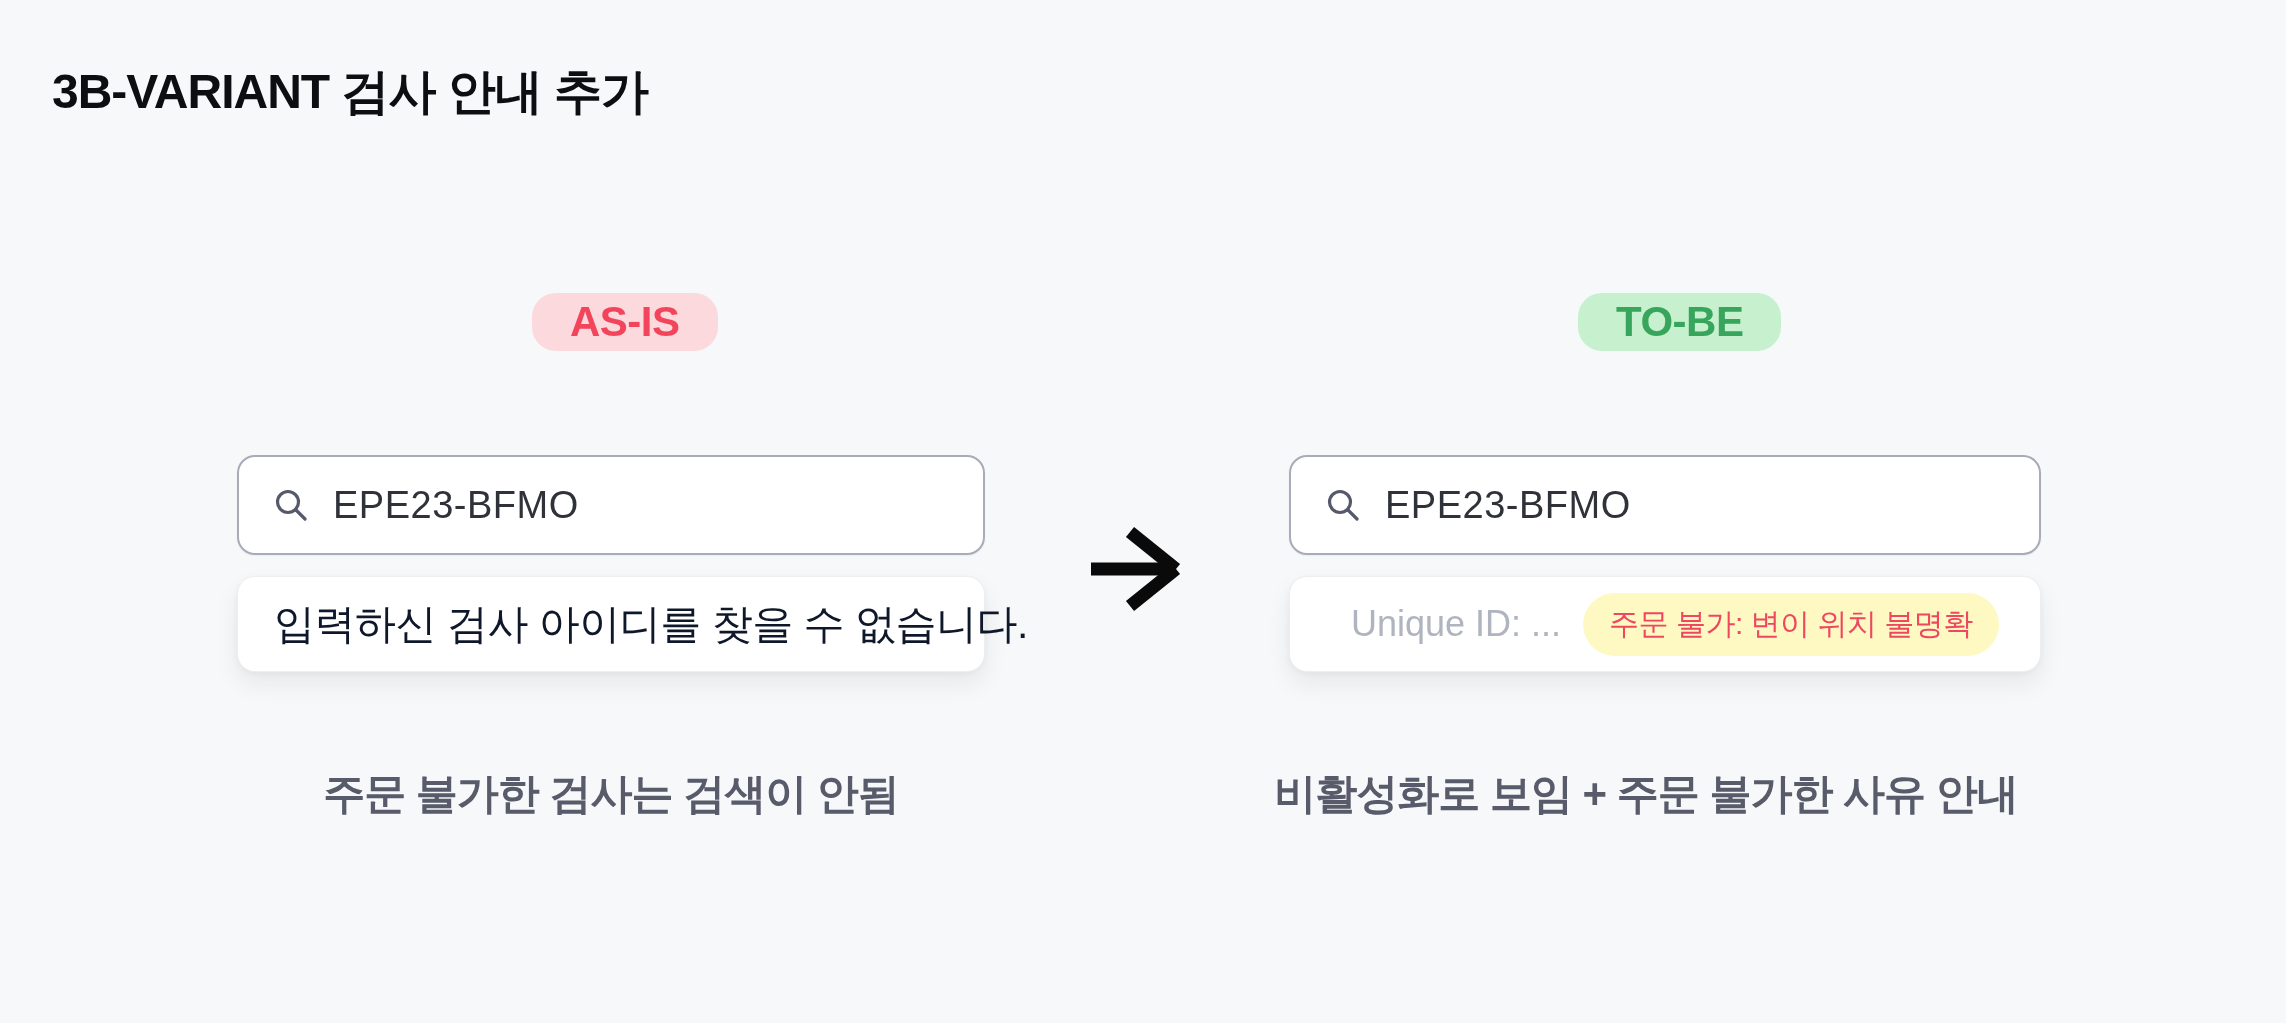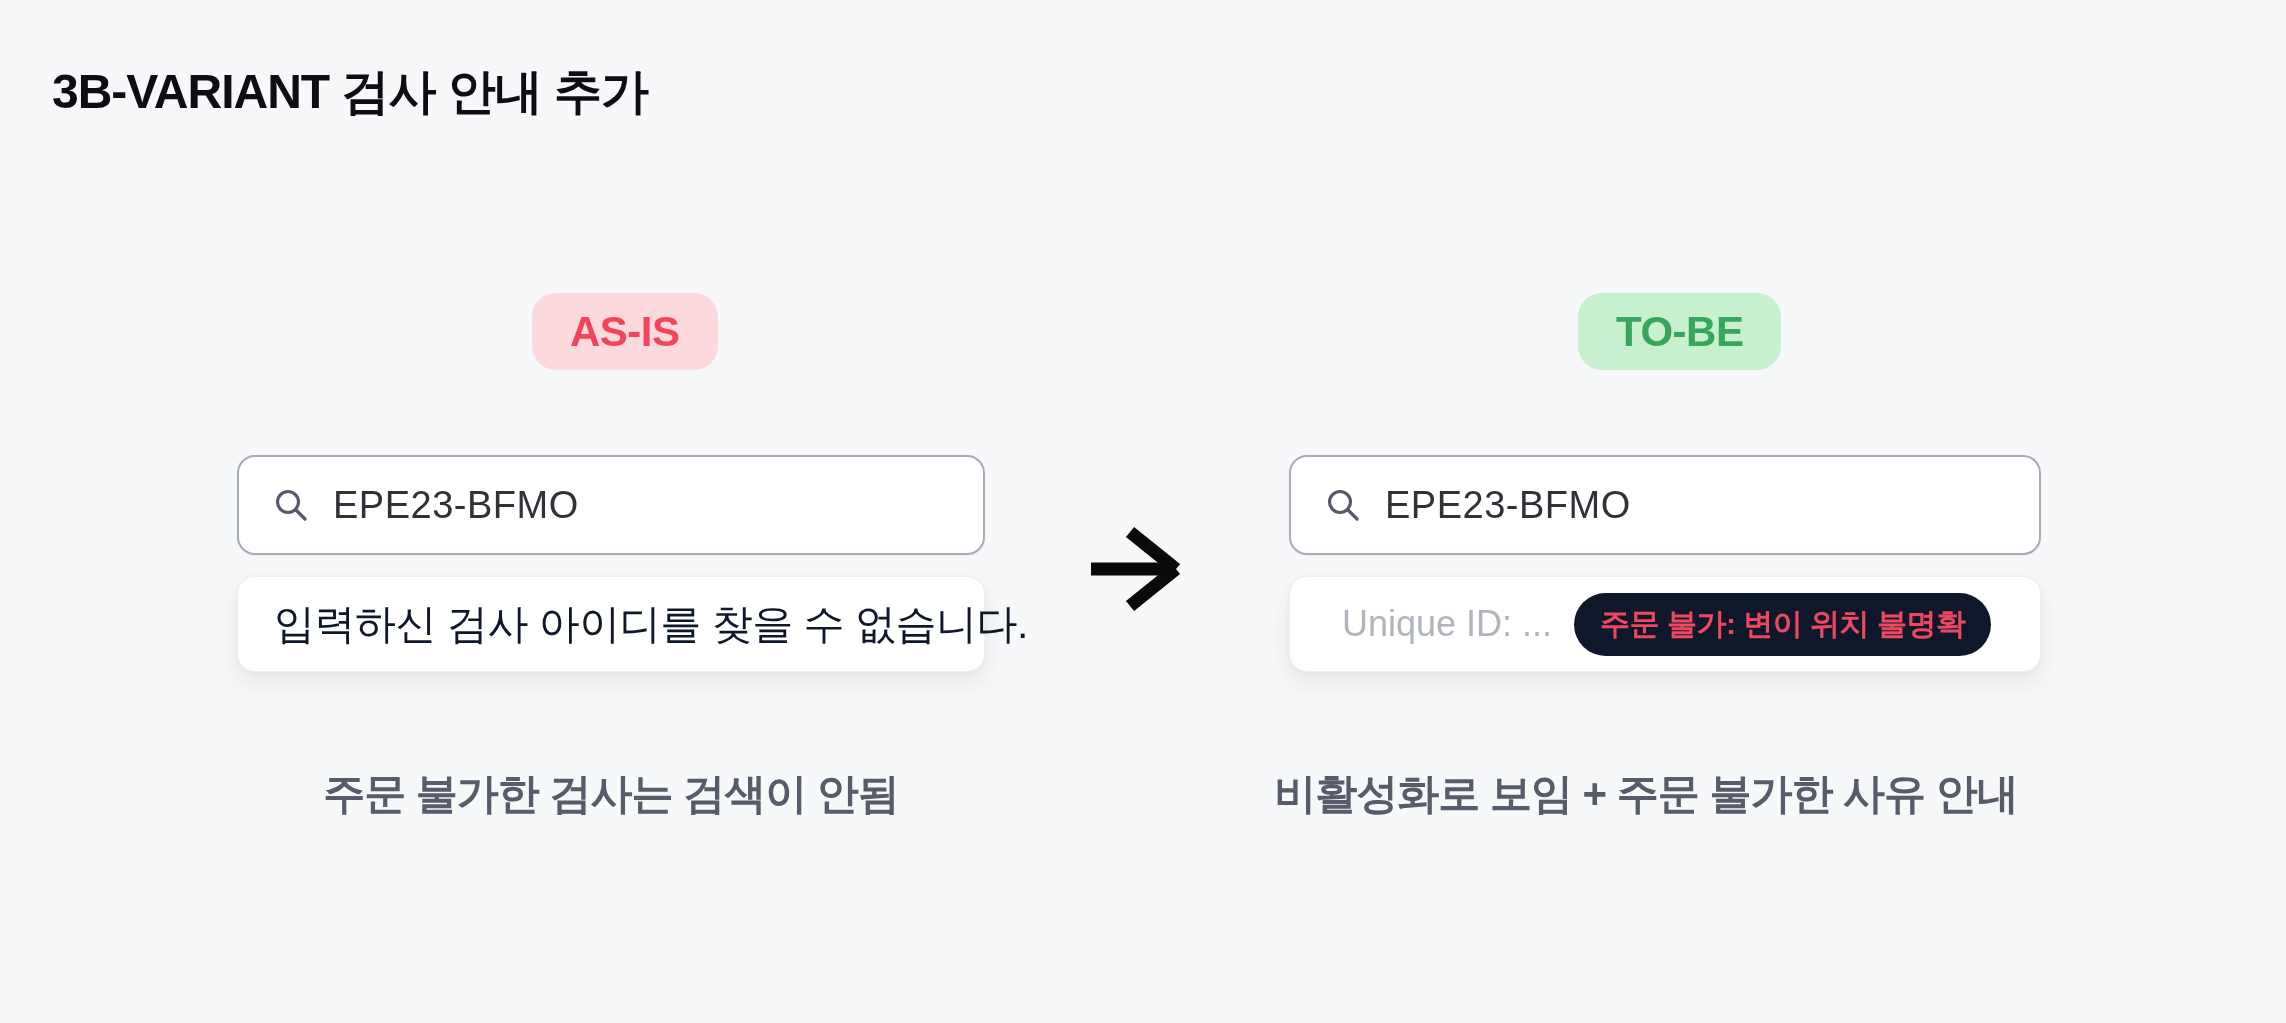--- a/index.html
+++ b/index.html
@@ -17,21 +17,21 @@
     left: 52px; top: 60px;
     font-size: 48px;
     font-weight: 800;
     letter-spacing: -1px;
     color: #0D0E12;
   }
 
   .badge {
     position: absolute;
     top: 293px;
-    height: 77px;
+    height: 58px;
     display: flex; align-items: center; justify-content: center;
     padding: 0 38px;
     border-radius: 24px;
     font-size: 42px;
     font-weight: 800;
     letter-spacing: -0.5px;
   }
   .badge.as-is { left: 532px; background: #FBD9DD; color: #F2455C; }
   .badge.to-be { left: 1578px; background: #C7F0CF; color: #38A55C; }
 
@@ -78,29 +78,29 @@
   .result-id {
     font-size: 38px;
     font-weight: 700;
     color: #A0A5B1;
     letter-spacing: -0.5px;
     white-space: nowrap;
   }
   .result-unique {
     font-size: 36px;
     color: #AFB4BF;
-    margin-left: 12px;
+    margin-left: 21px;
     white-space: nowrap;
   }
   .status-pill {
     margin-left: 22px;
-    background: #0f172a;
+    background: #fef9c3;
     color: #EE4860;
     font-size: 30px;
-    font-weight: 700;
+    font-weight: 400;
     letter-spacing: -0.5px;
     padding: 11px 26px;
     border-radius: 999px;
     white-space: nowrap;
   }
 
   .arrow {
     position: absolute;
     left: 1085px; top: 524px;
     width: 100px; height: 90px;

